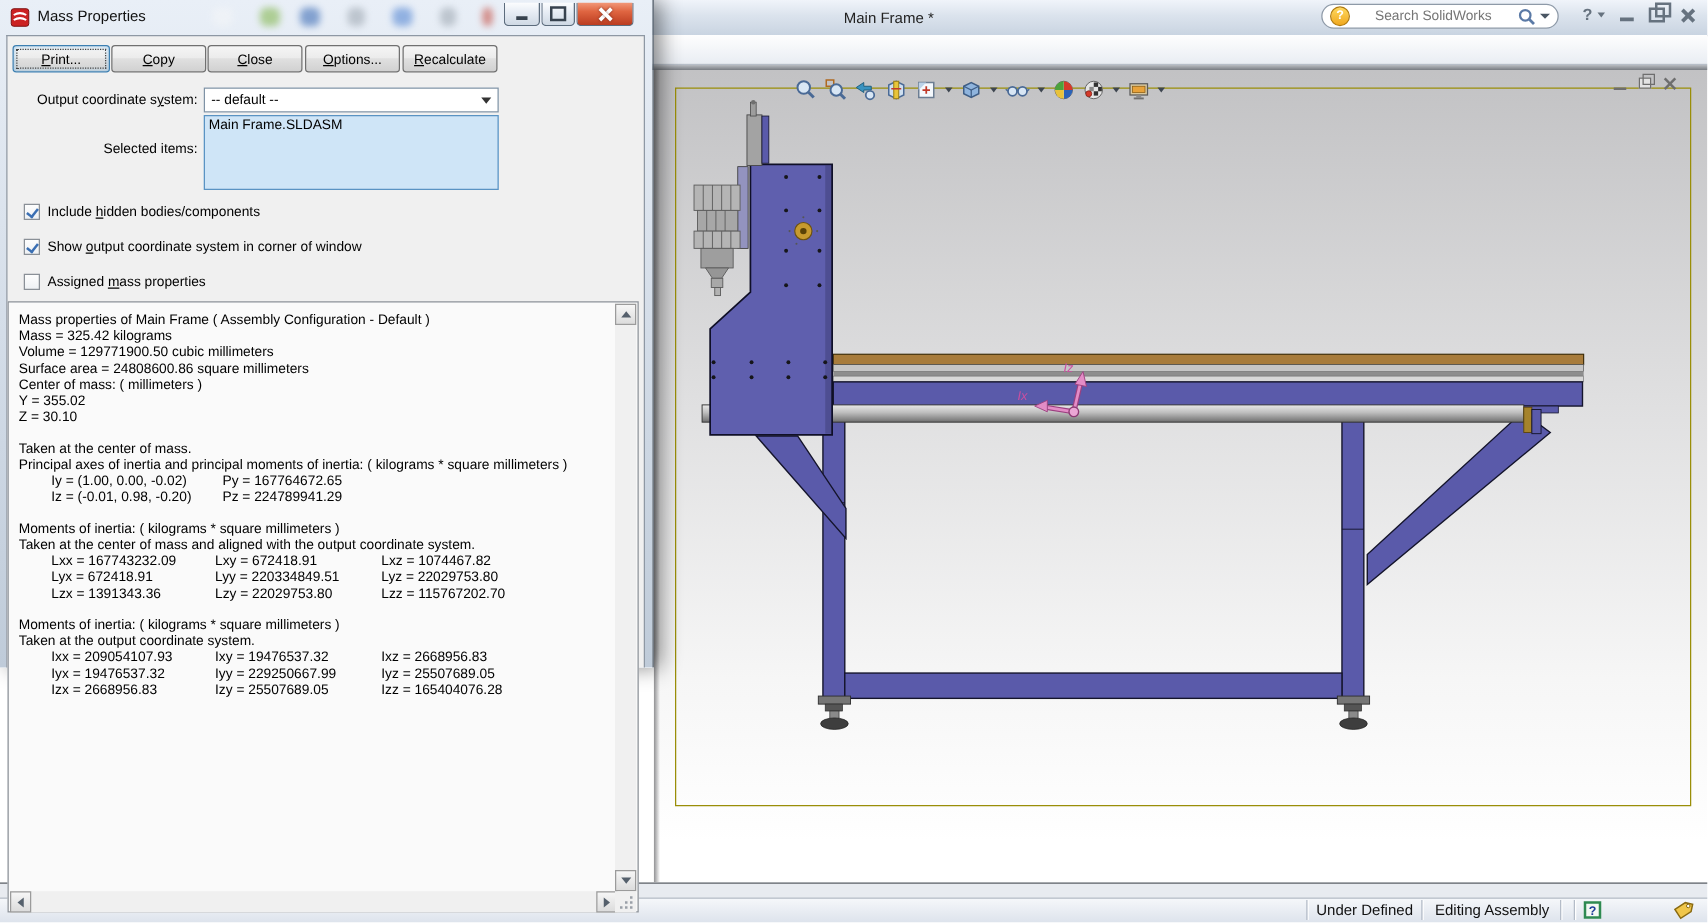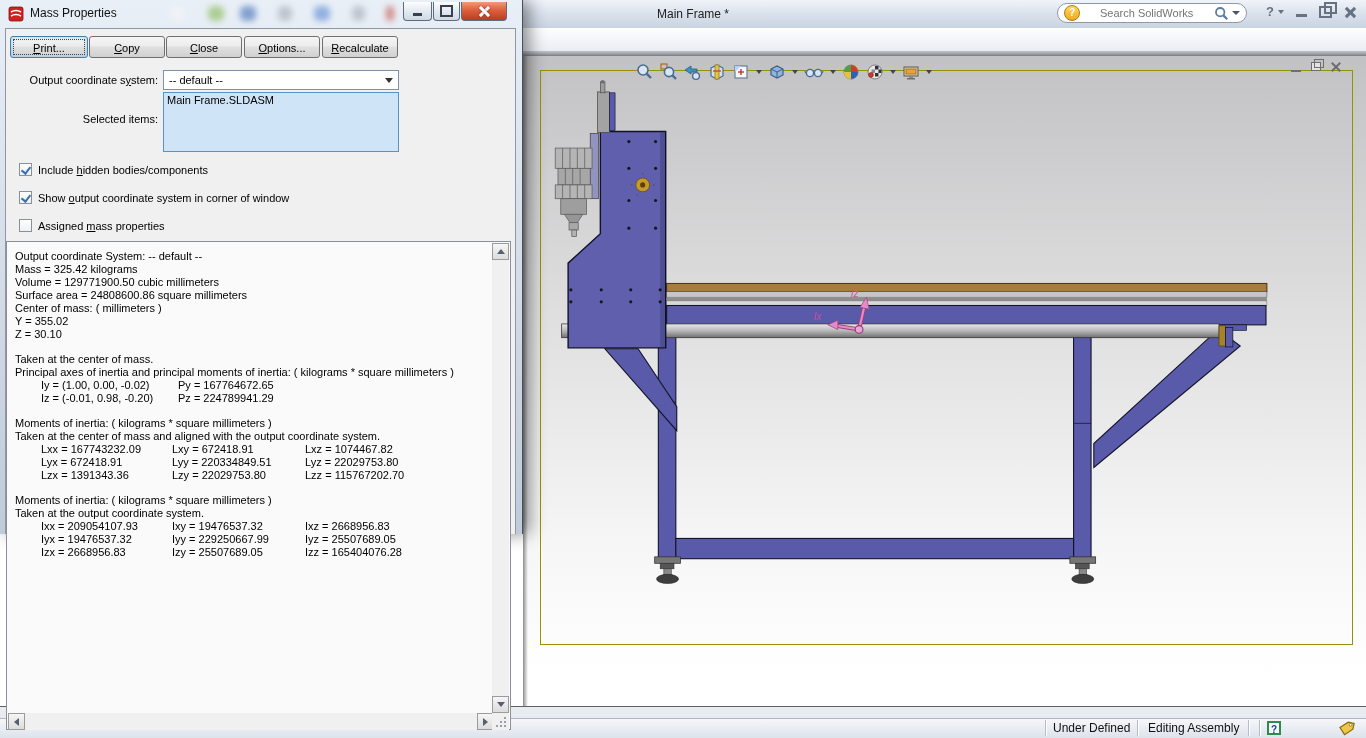--- a/index.html
+++ b/index.html
@@ -3,21 +3,21 @@
 <meta charset="utf-8">
 <style>
   html,body{margin:0;padding:0;}
   body{width:1366px;height:738px;position:relative;overflow:hidden;
        font-family:"Liberation Sans",sans-serif;background:#fff;-webkit-font-smoothing:antialiased;}
   .abs{position:absolute;}
 
   
   .titlebar{left:0;top:0;width:1366px;height:28px;
     background:linear-gradient(#f0f4fa,#dbe3ed 45%,#c9d4e1);border-bottom:1px solid #9aa4b0;}
-  .doc-title{left:593px;top:0;width:200px;height:28px;line-height:28px;text-align:center;
+  .doc-title{left:611px;top:0;width:200px;height:28px;line-height:28px;text-align:center;
     font-size:12px;color:#222;}
   .search-box{left:1057px;top:3px;width:190px;height:20px;border:1px solid #8e9aa8;border-radius:11px;
     background:#fff;display:flex;align-items:center;padding:0 6px;box-sizing:border-box;}
   .help-bubble{width:14px;height:14px;border-radius:50%;
     background:linear-gradient(#ffd95e,#f0a81f);border:1px solid #b07b10;color:#fff;font-weight:bold;
     font-size:10px;line-height:14px;text-align:center;flex:0 0 auto;}
   .search-input{border:none;outline:none;background:transparent;flex:1;font-size:11px;color:#555;
     padding:0 20px;font-family:"Liberation Sans",sans-serif;min-width:0;}
   .search-caret{width:0;height:0;border-left:4px solid transparent;border-right:4px solid transparent;
     border-top:4px solid #4a5663;margin-left:3px;}
@@ -420,21 +420,21 @@
       <span class="cb checked"></span>
       <span><span>Show </span><span class="mn">o</span><span>utput coordinate system in corner of window</span></span>
     </div>
     <div class="chk-row" style="top:190px">
       <span class="cb"></span>
       <span><span>Assigned </span><span class="mn">m</span><span>ass properties</span></span>
     </div>
 
     <div class="results">
       <div class="res-content rp">
-        <div class="para line">Output  coordinate System: -- default --</div>
+        <div class="para line">Mass properties of Main Frame ( Assembly Configuration - Default )</div>
         <div class="para line">Mass = 325.42 kilograms</div>
         <div class="para line">Volume = 129771900.50  cubic millimeters</div>
         <div class="para line">Surface area = 24808600.86  square millimeters</div>
         <div class="para">
           <div class="line">Center of mass: ( millimeters )</div>
           <div class="line ind">Y = 355.02</div>
           <div class="line ind">Z = 30.10</div>
         </div>
         <div class="para">
           <div class="line">Taken at the center of mass.</div>

